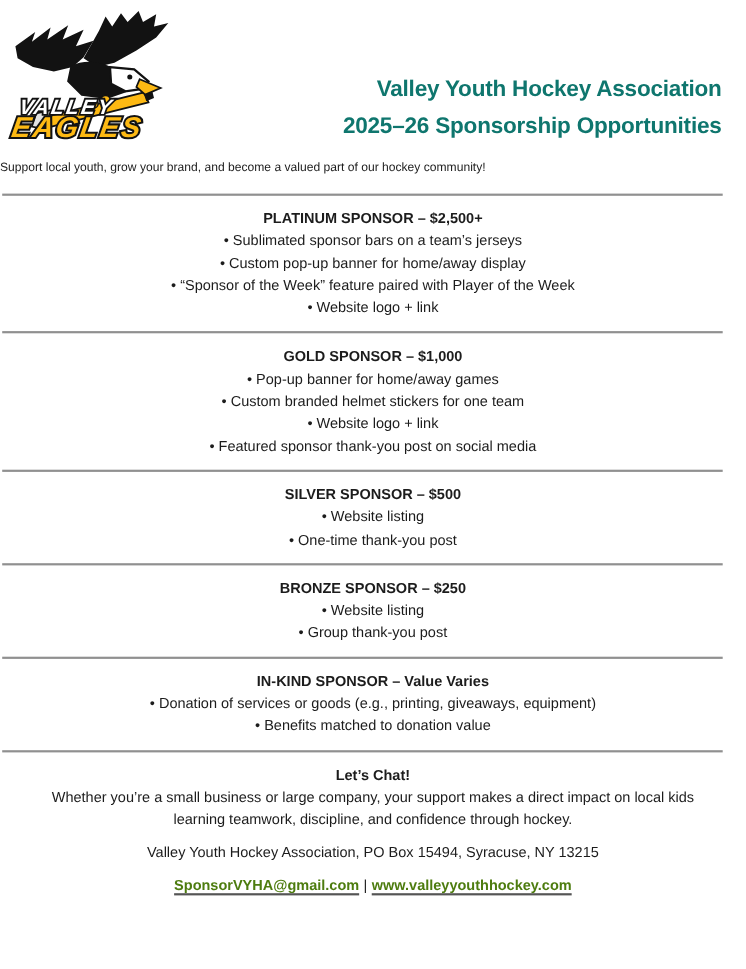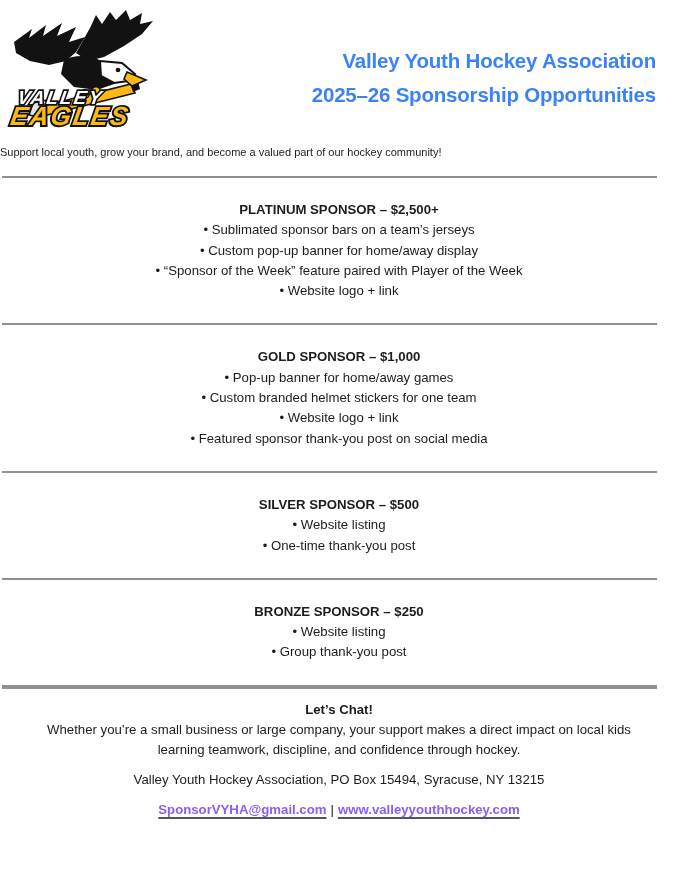--- a/index.html
+++ b/index.html
@@ -14,66 +14,66 @@
     font-family: "Liberation Sans", sans-serif;
     color: #1c1c1c;
   }
 
   
   .header { position: relative; height: 136px; }
   .logo-wrap { position: absolute; left: 6px; top: 8px; width: 152px; height: 120px; }
   .titles {
     position: absolute;
     right: 22px;
-    top: 44px;
+    top: 64px;
     text-align: right;
     font-weight: bold;
     font-size: 20.5px;
     line-height: 34px;
     letter-spacing: -0.2px;
-    color: #3b82f6;
+    color: #0f766e;
   }
   .tagline {
     margin-top: 6px;
     text-align: left;
     font-size: 11px;
     line-height: 20px;
   }
 
   
   .divider {
     height: 2px;
     background: #909090;
     margin: 0 21px 0 2px;
   }
   .divider.first { margin-top: 14px; }
 
   
   .tier {
-    padding: 22px 20px;
+    padding: 11px 20px;
     text-align: center;
     font-size: 13.2px;
     line-height: 20.3px;
   }
   .tier-heading { font-weight: bold; }
   .bullet { font-weight: normal; }
 
   
   .footer {
     padding: 11px 18px 0;
     text-align: center;
     font-size: 13.2px;
     line-height: 20.3px;
   }
   .footer-heading { font-weight: bold; }
   .footer-body { max-width: 632px; margin: 0 auto; }
   .footer-address { margin-top: 9px; }
   .footer-links { margin-top: 10px; }
   .footer-links a {
-    color: #8b5cf6;
+    color: #4d7c0f;
     font-weight: bold;
     text-decoration: underline;
     text-underline-offset: 3px;
     text-decoration-thickness: 1.5px;
     text-decoration-color: #555555;
   }
   .link-sep { padding: 0 4px; }
   .footer-tax { margin-top: 9px; }
 </style>
 </head>
@@ -147,20 +147,25 @@
   </div>
 
   <div class="divider"></div>
   <div class="tier">
     <div class="tier-heading">BRONZE SPONSOR – $250</div>
     <div class="bullet">• Website listing</div>
     <div class="bullet">• Group thank-you post</div>
   </div>
 
   <div class="divider"></div>
+  <div class="tier">
+    <div class="tier-heading">IN-KIND SPONSOR – Value Varies</div>
+    <div class="bullet">• Donation of services or goods (e.g., printing, giveaways, equipment)</div>
+    <div class="bullet">• Benefits matched to donation value</div>
+  </div>
 
   <div class="divider"></div>
   <div class="footer">
     <div class="footer-heading">Let’s Chat!</div>
     <div class="footer-body">Whether you’re a small business or large company, your support makes a direct impact on local kids learning teamwork, discipline, and confidence through hockey.</div>
     <div class="footer-address">Valley Youth Hockey Association, PO Box 15494, Syracuse, NY 13215</div>
     <div class="footer-links">
       <a href="#">SponsorVYHA@gmail.com</a><span class="link-sep">|</span><a href="#">www.valleyyouthhockey.com</a>
     </div>
   </div>

